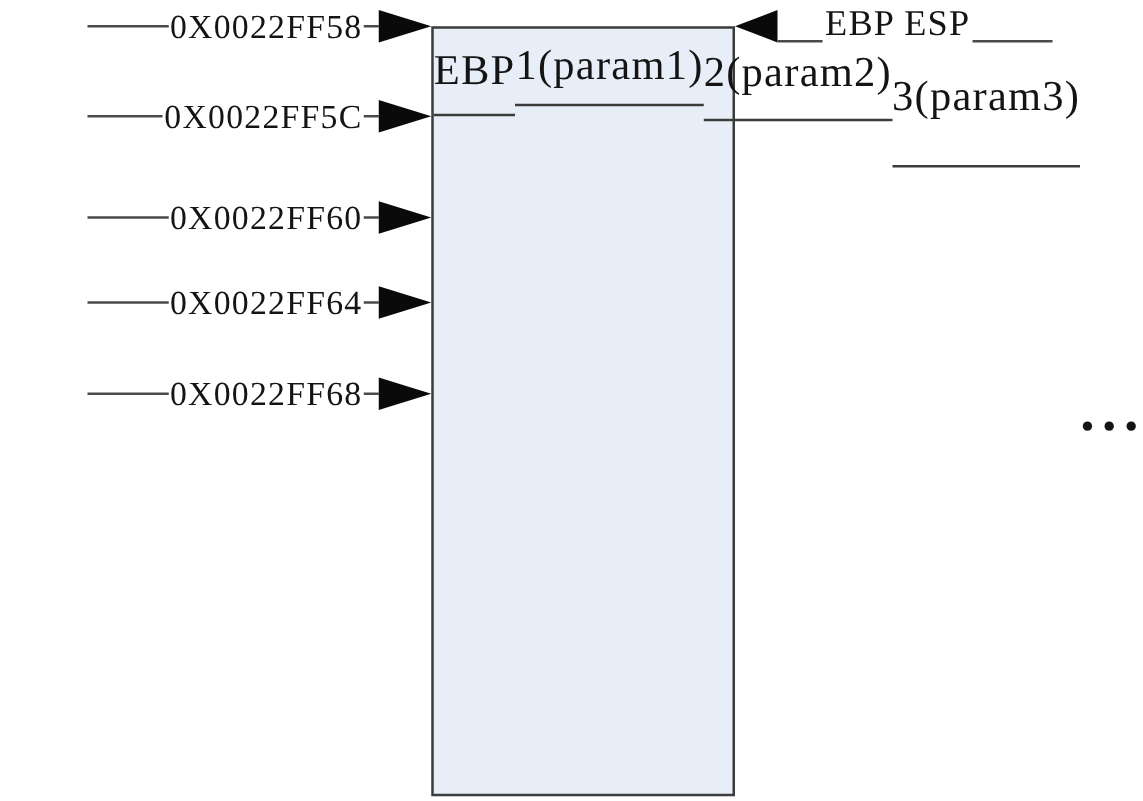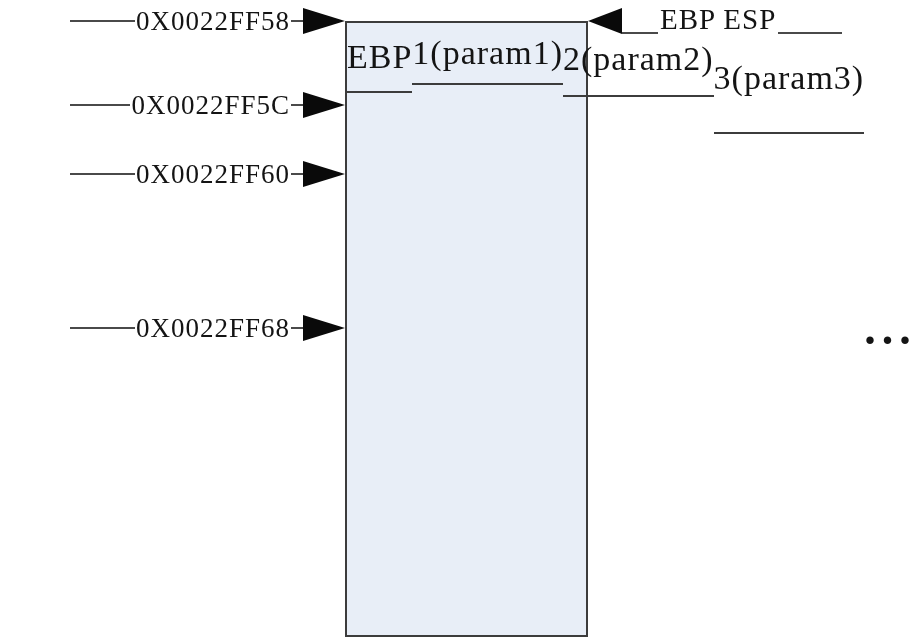--- a/index.html
+++ b/index.html
@@ -118,36 +118,42 @@
 
 <div class="canvas">
 
   <div class="addr-row" style="top:8px">
     <div class="hline grow"></div>
     <span class="addr-label">0X0022FF58</span>
     <div class="hline stub"></div>
     <div class="arrow-right"></div>
   </div>
 
-  <div class="addr-row" style="top:92px">
+  <div class="addr-row" style="top:80px">
     <div class="hline grow"></div>
     <span class="addr-label">0X0022FF5C</span>
     <div class="hline stub"></div>
     <div class="arrow-right"></div>
   </div>
 
   <div class="addr-row" style="top:161px">
     <div class="hline grow"></div>
     <span class="addr-label">0X0022FF60</span>
     <div class="hline stub"></div>
     <div class="arrow-right"></div>
   </div>
 
+  <div class="addr-row" style="top:229px">
+    <div class="hline grow"></div>
+    <span class="addr-label">0X0022FF64</span>
+    <div class="hline stub"></div>
+    <div class="arrow-right"></div>
+  </div>
 
-  <div class="addr-row" style="top:315px">
+  <div class="addr-row" style="top:302px">
     <div class="hline grow"></div>
     <span class="addr-label">0X0022FF68</span>
     <div class="hline stub"></div>
     <div class="arrow-right"></div>
   </div>
 
   <div class="stack-box">
     <div class="cell" style="height:70px">
       <span>EBP</span>
     </div>

